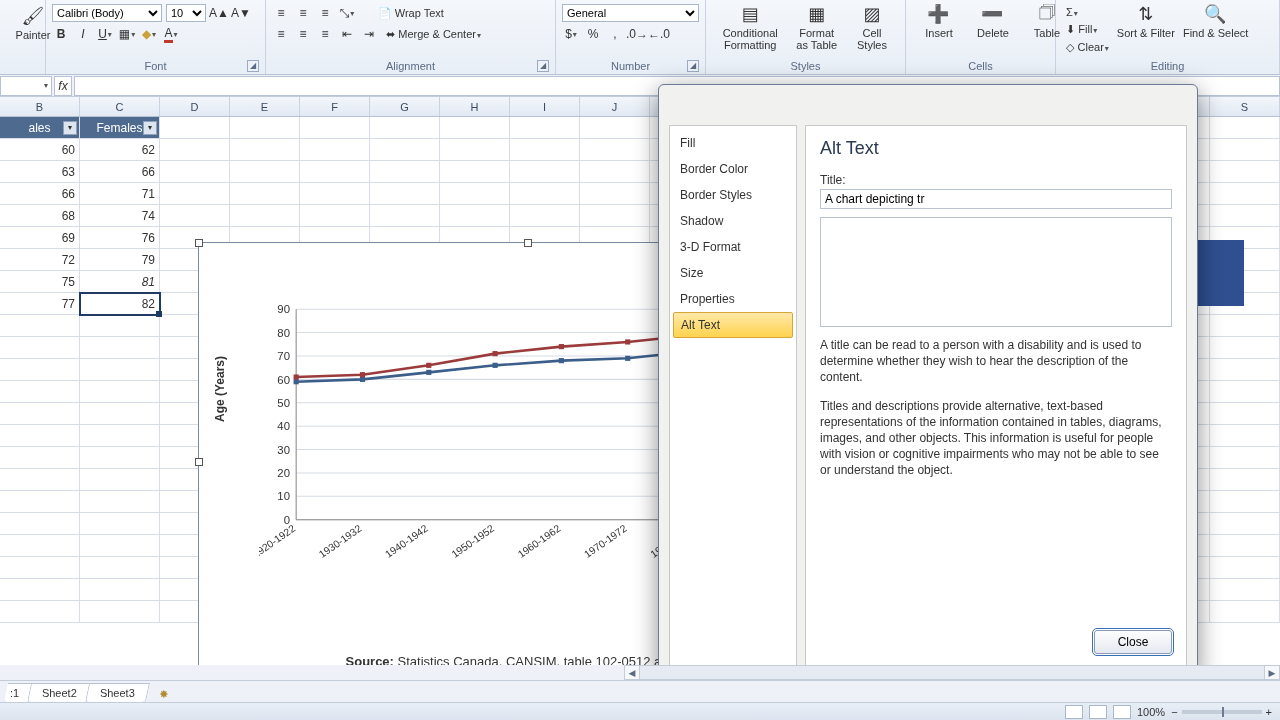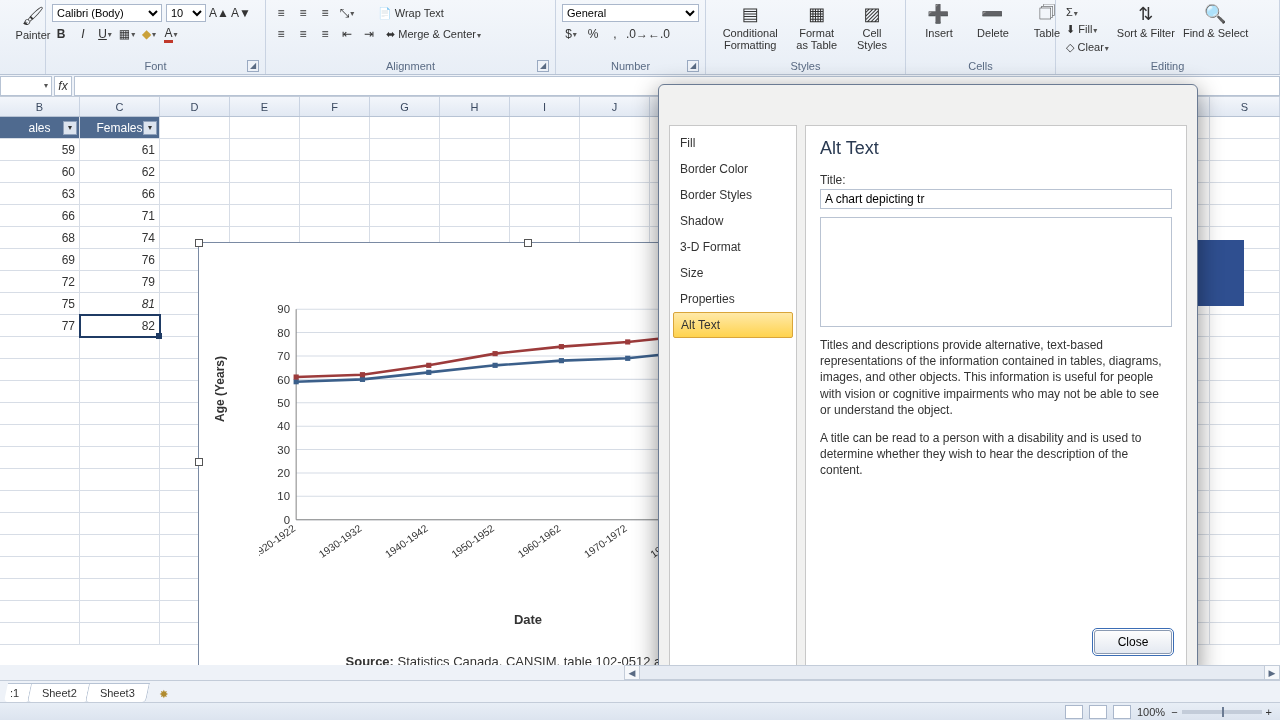--- a/index.html
+++ b/index.html
@@ -247,40 +247,20 @@
       <div class="colh" style="width: 70px;">O</div>
       <div class="colh" style="width: 70px;">P</div>
       <div class="colh" style="width: 70px;">Q</div>
       <div class="colh" style="width: 70px;">R</div>
       <div class="colh" style="width: 70px;">S</div>
     </div>
   <div class="cells" id="cells">
       <div class="crow">
         <div class="cell hdrcell" style="width: 80px;">ales<span class="fdd">▾</span></div>
         <div class="cell hdrcell" style="width: 80px;">Females<span class="fdd">▾</span></div>
-        <div class="cell" style="width: 70px;"></div>
-        <div class="cell" style="width: 70px;"></div>
-        <div class="cell" style="width: 70px;"></div>
-        <div class="cell" style="width: 70px;"></div>
-        <div class="cell" style="width: 70px;"></div>
-        <div class="cell" style="width: 70px;"></div>
-        <div class="cell" style="width: 70px;"></div>
-        <div class="cell" style="width: 70px;"></div>
-        <div class="cell" style="width: 70px;"></div>
-        <div class="cell" style="width: 70px;"></div>
-        <div class="cell" style="width: 70px;"></div>
-        <div class="cell" style="width: 70px;"></div>
-        <div class="cell" style="width: 70px;"></div>
-        <div class="cell" style="width: 70px;"></div>
-        <div class="cell" style="width: 70px;"></div>
-        <div class="cell" style="width: 70px;"></div>
-      </div>
-      <div class="crow">
-        <div class="cell" style="width: 80px;">59</div>
-        <div class="cell" style="width: 80px;">61</div>
         <div class="cell" style="width: 70px;"></div>
         <div class="cell" style="width: 70px;"></div>
         <div class="cell" style="width: 70px;"></div>
         <div class="cell" style="width: 70px;"></div>
         <div class="cell" style="width: 70px;"></div>
         <div class="cell" style="width: 70px;"></div>
         <div class="cell" style="width: 70px;"></div>
         <div class="cell" style="width: 70px;"></div>
         <div class="cell" style="width: 70px;"></div>
         <div class="cell" style="width: 70px;"></div>
@@ -788,21 +768,20 @@
         <rect x="33.5" y="69.23333333333332" width="5" height="5" fill="#9c3b3b"></rect>
         <rect x="97.75" y="66.96666666666667" width="5" height="5" fill="#9c3b3b"></rect>
         <rect x="162" y="57.900000000000006" width="5" height="5" fill="#9c3b3b"></rect>
         <rect x="226.25" y="46.56666666666666" width="5" height="5" fill="#9c3b3b"></rect>
         <rect x="290.5" y="39.76666666666668" width="5" height="5" fill="#9c3b3b"></rect>
         <rect x="354.75" y="35.23333333333332" width="5" height="5" fill="#9c3b3b"></rect>
         <rect x="419" y="28.433333333333337" width="5" height="5" fill="#9c3b3b"></rect>
         <rect x="483.25" y="23.900000000000006" width="5" height="5" fill="#9c3b3b"></rect>
         <rect x="547.5" y="21.633333333333326" width="5" height="5" fill="#9c3b3b"></rect>
       </svg>
-    <div class="xlab">Date</div>
     <div class="src"><b>Source:</b><span> Statistics Canada, CANSIM, table 102-0512 and Cat...</span></div>
   </div>
 </div>
 
 <div class="bluearr"></div>
 
 <div class="dialog">
   <div class="dlgbody">
     <div class="catpane" id="catpane">
         <div class="catitem">Fill</div>
@@ -812,22 +791,22 @@
         <div class="catitem">3-D Format</div>
         <div class="catitem">Size</div>
         <div class="catitem">Properties</div>
         <div class="catitem sel">Alt Text</div>
       </div>
     <div class="rpane">
       <h2>Alt Text</h2>
       <div class="flab">Title:</div>
       <input class="tin" value="A chart depicting tr" style="">
       <textarea class="tarea" style=""></textarea>
+      <div class="helptx">A title can be read to a person with a disability and is used to determine whether they wish to hear the description of the content.</div>
       <div class="helptx">Titles and descriptions provide alternative, text-based representations of the information contained in tables, diagrams, images, and other objects. This information is useful for people with vision or cognitive impairments who may not be able to see or understand the object.</div>
-      <div class="helptx">A title can be read to a person with a disability and is used to determine whether they wish to hear the description of the content.</div>
       <button class="closebtn">Close</button>
     </div>
   </div>
 </div>
 
 <div class="scrollh">
   <div style="flex:1"></div>
   <div class="sbtn">◀</div>
   <div class="strack" style="width:460px"></div>
   <div class="sbtn">▶</div>

